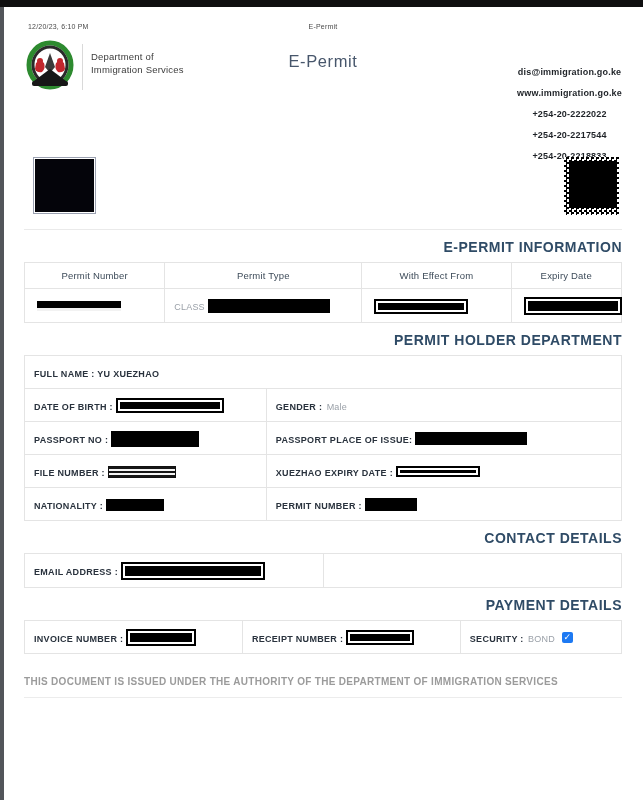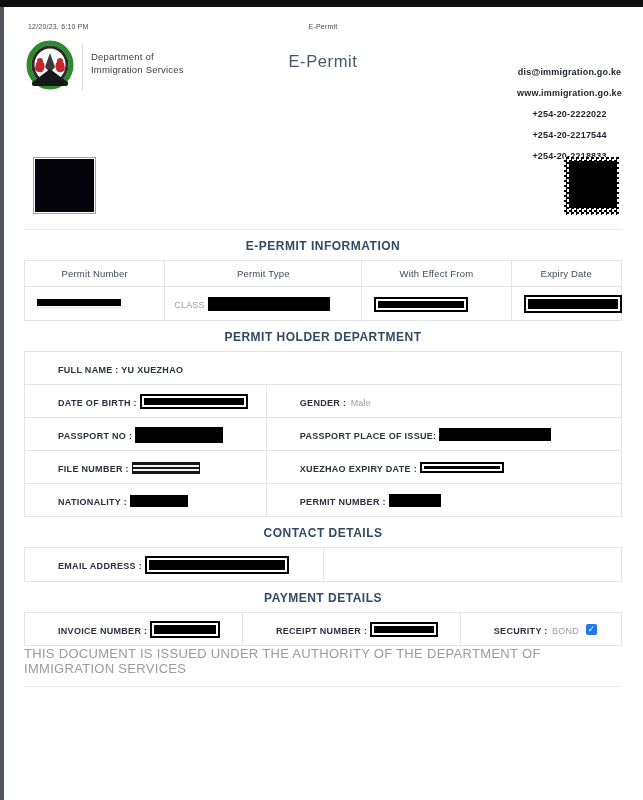--- a/index.html
+++ b/index.html
@@ -31,25 +31,25 @@
   
   .media-row { display:flex; justify-content:space-between; align-items:flex-start; margin-top:6px; }
   .photo { width:63px; height:57px; background:#04040a; border:1px solid #9aa0b0; box-shadow:inset 0 0 0 1px #fff; margin-left:9px; }
   .qr { width:55px; height:58px; position:relative; margin-right:3px;
         background:repeating-conic-gradient(#000 0% 25%, #fff 0% 50%) 0 0 / 5px 5px; }
   .qr-redact { position:absolute; left:5px; top:4px; right:3px; bottom:7px; background:#000; }
 
   .hr { border-top:1px solid #eaeaea; margin-top:14px; }
 
   
-  .section-title { text-align:center; font-size:12px; font-weight:700; color:#2f4b66; letter-spacing:.5px; margin:9px 0 7px; }
+  .section-title { text-align:right; font-size:14px; font-weight:700; color:#2f4b66; letter-spacing:.5px; margin:9px 0 7px; }
   table.grid { width:100%; border-collapse:collapse; table-layout:fixed; }
   table.grid th, table.grid td { border:1px solid #e4e4e4; padding:7px 9px; text-align:left; vertical-align:middle; }
   table.grid th { font-weight:400; font-size:9.5px; color:#3d4b59; letter-spacing:.2px;text-align:center; }
-  .lbl { font-weight:700; font-size:9px; color:#29323d; letter-spacing:.3px;margin-left:24px; }
+  .lbl { font-weight:700; font-size:9px; color:#29323d; letter-spacing:.3px; }
   .val { font-size:9px; color:#9aa0a8; letter-spacing:.2px; }
 
   
   .redact { display:inline-block; vertical-align:middle; background:#000; margin-left:3px; }
   .redact.framed { background:#000; border:2px solid #000; box-shadow:inset 0 0 0 2px #fff; }
   .redact.striped { border:1px solid #111;
         background:repeating-linear-gradient(180deg,#161616 0 2px,#f4f4f4 2px 4px); }
   .rx-permitno   { width:84px; height:10px; box-shadow:inset 0 -3px 0 #f2f2f2, inset 0 -5px 0 #000; }
   .rx-permittype { width:122px; height:14px; }
   .rx-effect     { width:94px;  height:15px; }
@@ -66,21 +66,21 @@
   .rx-email      { width:144px; height:18px; }
   .rx-invoice    { width:70px;  height:17px; }
   .rx-receipt    { width:68px;  height:15px; }
 
   
   .checkbox { display:inline-block; vertical-align:middle; width:11px; height:11px; margin-left:7px;
               background:#1d79f2; border-radius:2px; position:relative; }
   .checkbox::after { content:"✓"; position:absolute; left:0; right:0; top:-1px; text-align:center;
                      color:#fff; font-size:9px; line-height:12px; }
 
-  .footer-note { font-size:13px; color:#9b9b9b; letter-spacing:.3px; }
+  .footer-note { margin-top:22px; font-size:10px; color:#9b9b9b; letter-spacing:.3px;font-weight:bold; }
   .footer-hr { border-top:1px solid #ececec; margin-top:10px; }
 
   
   .t-epermit col.c1{width:23.5%} .t-epermit col.c2{width:33%} .t-epermit col.c3{width:25%} .t-epermit col.c4{width:18.5%}
   .t-holder col.c1{width:40.5%} .t-holder col.c2{width:59.5%}
   .t-contact col.c1{width:50%} .t-contact col.c2{width:50%}
   .t-payment col.c1{width:36.5%} .t-payment col.c2{width:36.5%} .t-payment col.c3{width:27%}
 </style>
 </head>
 <body>

